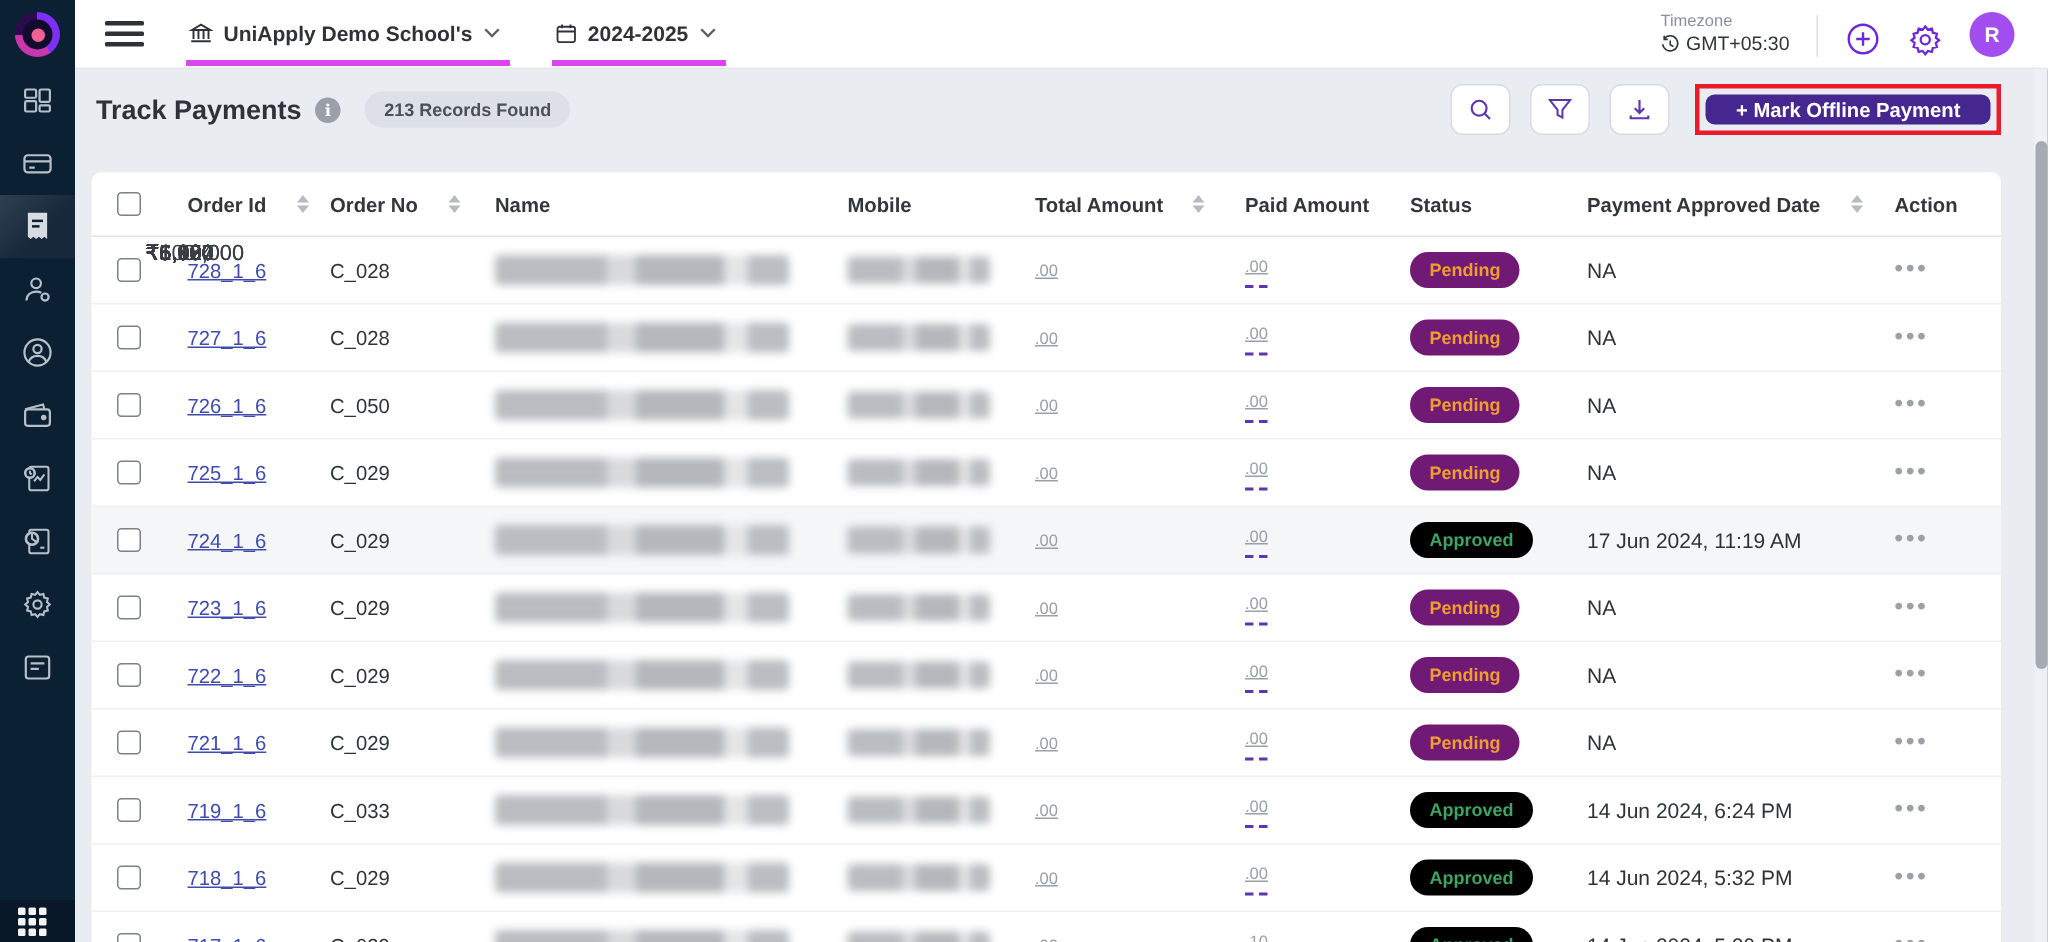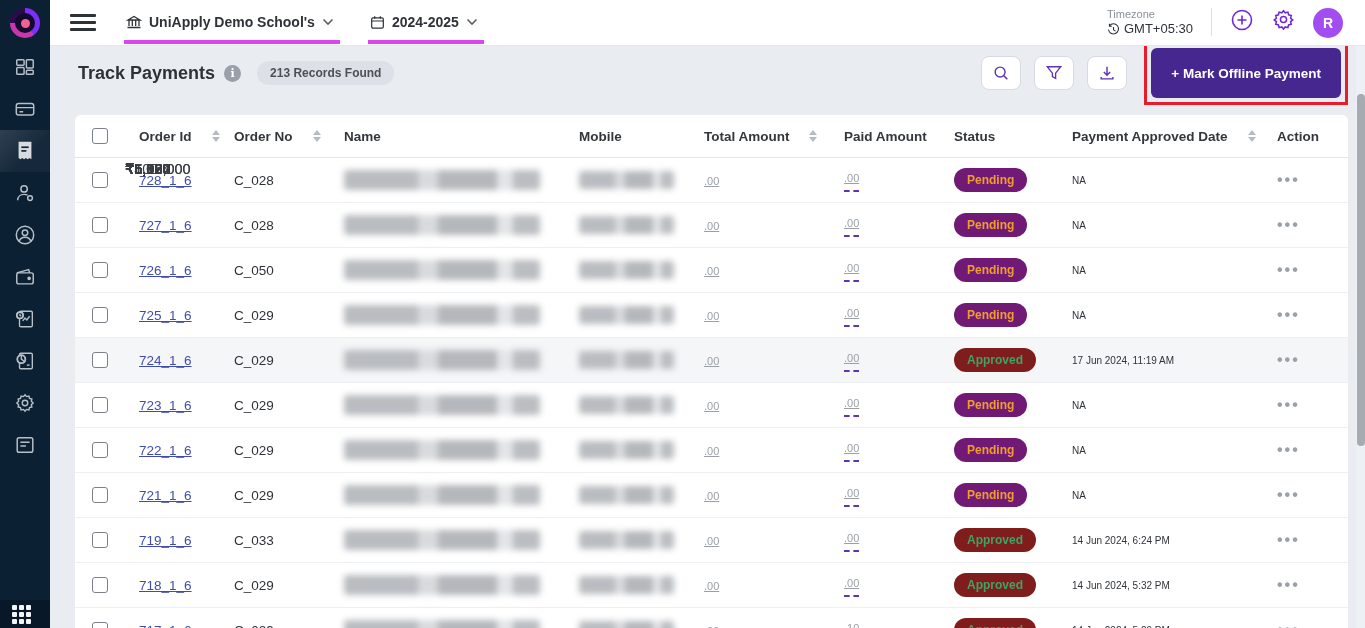--- a/index.html
+++ b/index.html
@@ -11,52 +11,52 @@
     border-bottom:1px solid #e4e7eb; display:flex; align-items:center; z-index:30; }
   .logo-box { width:50px; height:46px; background:#0c2033; display:flex; align-items:center; justify-content:center; flex:0 0 50px; }
   .logo-circle { width:30px; height:30px; border-radius:50%; background:conic-gradient(#7b2ff7 0 40%, #c837ab 40% 75%, #2b0a4e 75% 100%); position:relative; }
   .logo-circle::before { content:""; position:absolute; inset:5px; border-radius:50%; background:#120b2e; }
   .logo-circle::after { content:""; position:absolute; left:11px; top:11px; width:9px; height:9px; border-radius:50%; background:#f06292; }
   .hamburger { margin-left:20px; width:26px; cursor:pointer; }
   .hamburger span { display:block; height:3px; background:#2d3237; margin:4px 0; border-radius:1px; }
   .tb-select { display:flex; align-items:center; gap:7px; margin-left:28px; padding:0 6px 9px 2px;
     border-bottom:4px solid #d946ef; color:#2f3338; font-size:14px; font-weight:bold; height:30px; margin-top:12px; cursor:pointer; }
   .tb-select svg { flex:0 0 auto; }
-  .tb-right { margin-left:auto; display:flex; align-items:flex-start; gap:18px; padding-right:22px; }
+  .tb-right { margin-left:auto; display:flex; align-items:flex-end; gap:18px; padding-right:22px; }
   .tz { text-align:left; line-height:1.25; }
   .tz .tz-label { color:#8a9097; font-size:11px; }
   .tz .tz-value { color:#2f3338; font-size:13px; display:flex; align-items:center; gap:4px; }
   .tb-divider { width:1px; height:28px; background:#dcdfe4; }
   .icon-btn-plain { background:none; border:none; cursor:pointer; display:flex; align-items:center; }
   .avatar { width:30px; height:30px; border-radius:50%; background:#a24df0; color:#fff; font-weight:bold;
     font-size:14px; display:flex; align-items:center; justify-content:center; cursor:pointer; }
 
   
   .sidebar { position:fixed; top:46px; left:0; width:50px; height:582px; background:#0c2033; z-index:20;
     display:flex; flex-direction:column; }
   .side-item { width:50px; height:42px; display:flex; align-items:center; justify-content:center; cursor:pointer; }
   .side-item.active { background:linear-gradient(135deg, rgba(255,255,255,0.14) 0%, rgba(255,255,255,0.04) 60%); }
   .side-item svg { opacity:.88; }
   .side-bottom { margin-top:auto; background:#081828; height:28px; display:flex; align-items:center; }
   .dots-grid { margin-left:12px; display:grid; grid-template-columns:repeat(3,5px); grid-gap:2px; }
   .dots-grid i { width:5px; height:5px; background:#f2f4f6; border-radius:1px; display:block; }
 
   
-  .main { position:absolute; left:50px; top:46px; width:1315px; }
+  .main { position:absolute; left:36px; top:46px; width:1315px; }
   .page-head { display:flex; align-items:center; height:54px; padding:0 17px 0 28px; }
   .page-title { font-size:18px; font-weight:bold; color:#2f3338; }
   .info-icon { width:17px; height:17px; border-radius:50%; background:#9aa0a7; color:#fff; font-size:11px;
     font-weight:bold; display:inline-flex; align-items:center; justify-content:center; margin-left:9px; font-family:"DejaVu Serif",serif; }
   .records-badge { margin-left:16px; background:#dde1e7; color:#4c5157; font-size:12px; font-weight:bold;
     border-radius:12px; padding:5px 13px; }
   .head-actions { margin-left:auto; display:flex; align-items:center; gap:13px; }
   .tool-btn { width:40px; height:34px; background:#fff; border:1px solid #d7dbe1; border-radius:8px;
     display:flex; align-items:center; justify-content:center; cursor:pointer; }
   .mark-btn-wrap { border:3px solid #e81c2a; padding:4px; margin-left:4px; }
-  .mark-btn { background:#46278f; color:#fff; border:none; border-radius:6px; height:50px; padding:0 20px;
+  .mark-btn { background:#46278f; color:#fff; border:none; border-radius:6px; height:20px; padding:0 20px;
     font-size:13.5px; font-weight:bold; cursor:pointer; font-family:inherit; }
 
   
   .card { position:absolute; left:25px; top:69px; width:1273px; background:#fff; border-radius:6px 6px 0 0; }
   .trow { display:grid; grid-template-columns:50px 95px 110px 235px 125px 140px 110px 118px 205px 1fr;
     align-items:center; height:45px; }
   .trow.header { height:43px; border-bottom:1px solid #e2e5ea; }
   .trow:not(.header) { border-bottom:1px solid #edeff3; }
   .trow.highlight { background:#f5f6f8; }
   .cell { padding-left:14px; font-size:13.5px; color:#2f3338; }
@@ -70,22 +70,22 @@
   .order-link { color:#3f4cae; text-decoration:underline; font-size:13.5px; cursor:pointer; }
   .blur-block { border-radius:3px; filter:blur(3px);
     background:linear-gradient(90deg,#b9bcc0 0 38%, #d8dadd 38% 48%, #b4b7bb 48% 78%, #e3e5e7 78% 86%, #babdc1 86% 100%); }
   .blur-name { width:196px; height:20px; }
   .blur-mobile { width:95px; height:18px; }
   .amount { font-size:14.5px; color:#3a3e44; white-space:nowrap; }
   .amount .dec { font-size:11px; color:#9aa0a6;text-decoration:underline; }
   .paid-inner { display:inline-block; border-bottom:2px dashed #5e35b1; padding-bottom:5px; }
   .status-pill { display:inline-block; font-size:12px; font-weight:bold; border-radius:12px; padding:5px 13px; }
   .status-pill.pending { background:#701a75; color:#ef9d2f; }
-  .status-pill.approved { background:#7f1d1d; color:#3da463; }
-  .date-cell { font-size:10px; color:#2f3338; white-space:nowrap; }
+  .status-pill.approved { background:#000000; color:#3da463; }
+  .date-cell { font-size:14px; color:#2f3338; white-space:nowrap; }
   .dots-menu { color:#9ba1a7; font-size:16px; letter-spacing:2px; cursor:pointer; font-weight:bold; }
 
   
   .scrollbar-track { position:fixed; right:0; top:46px; width:9px; height:582px; background:#edf0f4; }
   .scrollbar-thumb { position:absolute; top:48px; left:0.5px; width:8px; height:352px; background:#a6abb1; border-radius:4px; cursor:grab; }
 </style>
 </head>
 <body>
 
 <header class="topbar">

